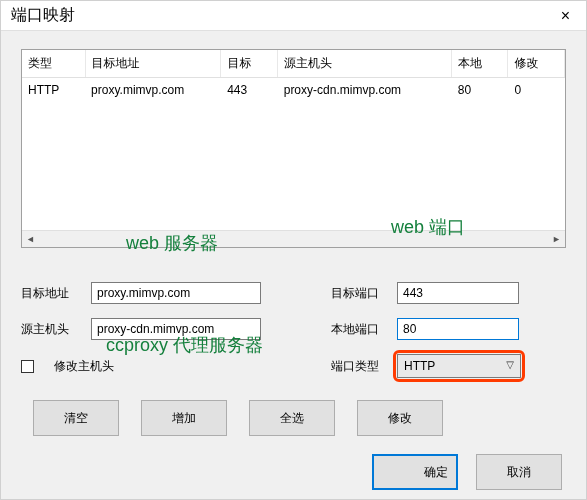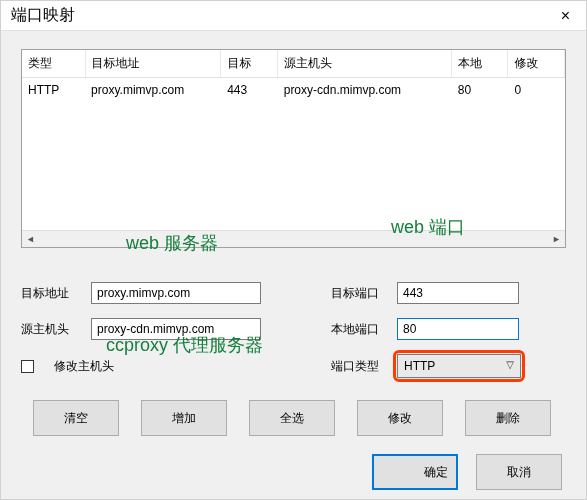--- a/index.html
+++ b/index.html
@@ -269,21 +269,20 @@
         </div>
         <div class="highlight-box" style="left:62px; top:-4px; width:132px; height:32px;"></div>
       </div>
     </div>
 
     <div class="btn-row">
       <button class="btn">清空</button>
       <button class="btn">增加</button>
       <button class="btn">全选</button>
       <button class="btn">修改</button>
-      <button class="btn">删除</button>
     </div>
 
     <div class="dlg-btns">
       <button class="btn primary">确定</button>
       <button class="btn">取消</button>
     </div>
 
   </div>
 </div>
 

